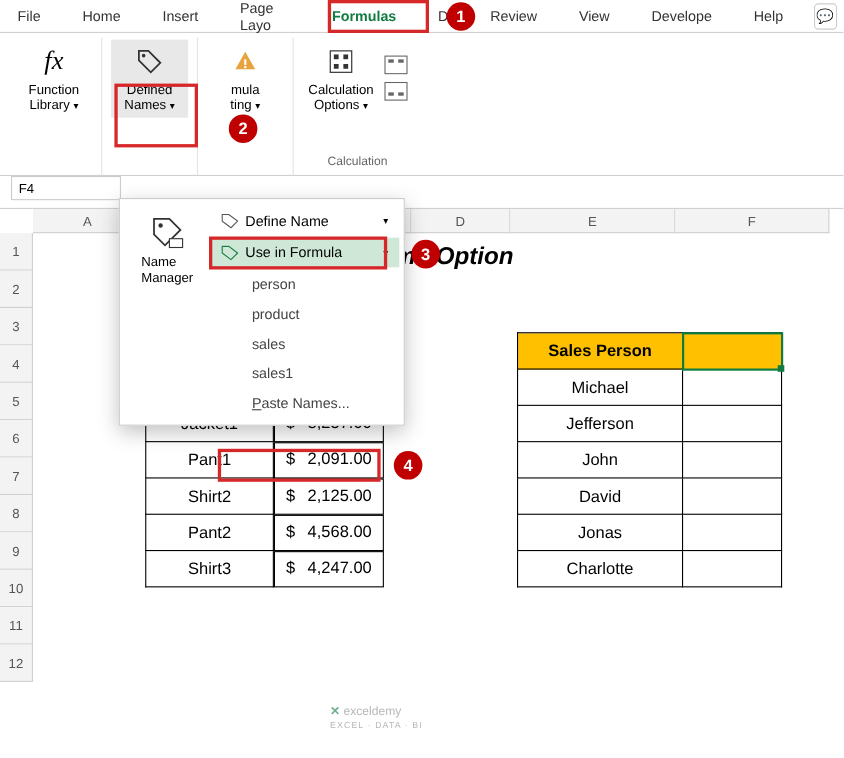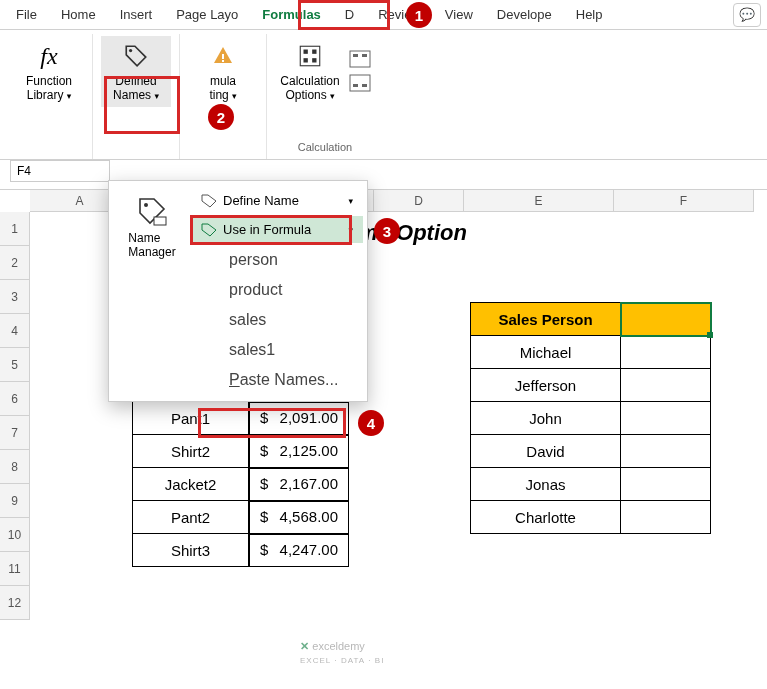--- a/index.html
+++ b/index.html
@@ -1,19 +1,19 @@
 <!DOCTYPE html>
 <html><head>
 <meta charset="utf-8">
 <style>
 * { box-sizing: border-box; margin: 0; padding: 0; }
 body { font-family: "Segoe UI", Arial, sans-serif; font-size: 13px; background: #fff; color: #000; width: 767px; height: 689px; position: relative; overflow: hidden; }
 
 
-.tabs { display: flex; align-items: center; height: 30px; border-bottom: 1px solid #d0d0d0; padding: 0 6px; gap: 4px; }
+.tabs { display: flex; align-items: center; height: 30px; border-bottom: 1px solid #d0d0d0; padding: 0 6px; gap: 18px; }
 .tab { padding: 4px 10px; cursor: pointer; font-size: 13px; color: #333; }
 .tab.active { color: #107c41; font-weight: 600; }
 .tab-underline { position: absolute; left: 302px; top: 28px; width: 82px; height: 2px; background: #107c41; }
 .collapse-btn { margin-left: auto; width: 28px; height: 24px; border: 1px solid #ccc; border-radius: 4px; display: flex; align-items: center; justify-content: center; }
 
 
 .ribbon { display: flex; height: 130px; border-bottom: 1px solid #d0d0d0; background: #fff; padding: 4px 6px 0 6px; }
 .group { display: flex; flex-direction: column; align-items: center; padding: 2px 8px; border-right: 1px solid #e4e4e4; position: relative; }
 .group:last-child { border-right: none; }
 .group-label { font-size: 11px; color: #666; margin-top: auto; padding-bottom: 4px; }
@@ -53,21 +53,21 @@
 
 .popup { position: absolute; left: 108px; top: 180px; width: 260px; background: #fff; box-shadow: 0 6px 18px rgba(0,0,0,0.25); border: 1px solid #ccc; padding: 6px 4px 6px 4px; z-index: 50; }
 .popup .bigcol { display: flex; }
 .popup .nm { display: flex; flex-direction: column; align-items: center; width: 78px; padding: 6px 2px; font-size: 12px; cursor: pointer; }
 .popup .nm .ico { width: 36px; height: 36px; margin-bottom: 2px; }
 .popup .rightcol { flex: 1; display: flex; flex-direction: column; gap: 2px; }
 .popup .pitem { padding: 6px 10px; font-size: 13px; cursor: pointer; display: flex; align-items: center; gap: 6px; }
 .popup .pitem.sel { background: #cfe7d6; }
 .popup .tag { width: 16px; height: 14px; }
 .popup .sub { padding-left: 28px; }
-.popup .subitem { padding: 6px 10px; font-size: 16px; color: #444; cursor: pointer; }
+.popup .subitem { padding: 6px 10px; font-size: 13px; color: #444; cursor: pointer; }
 
 
 .hl { position: absolute; border: 3px solid #d62828; background: transparent; pointer-events: none; z-index: 90; }
 .hl1 { left: 298px; top: 0px; width: 92px; height: 30px; }
 .hl2 { left: 104px; top: 76px; width: 76px; height: 58px; }
 .hl3 { left: 190px; top: 215px; width: 162px; height: 30px; }
 .hl4 { left: 198px; top: 408px; width: 148px; height: 30px; }
 
 
 .badge { position: absolute; width: 26px; height: 26px; border-radius: 50%; background: #c00000; color: #fff; font-weight: 700; font-size: 15px; display: flex; align-items: center; justify-content: center; z-index: 95; }
@@ -244,27 +244,20 @@
           </td>
         </tr>
     <tr>
           <td>Shirt2</td>
           <td class="money">
             <span>$</span>
             <span>2,125.00</span>
           </td>
         </tr>
     <tr>
-          <td>Jacket2</td>
-          <td class="money">
-            <span>$</span>
-            <span>2,167.00</span>
-          </td>
-        </tr>
-    <tr>
           <td>Pant2</td>
           <td class="money">
             <span>$</span>
             <span>4,568.00</span>
           </td>
         </tr>
     <tr>
           <td>Shirt3</td>
           <td class="money">
             <span>$</span>

